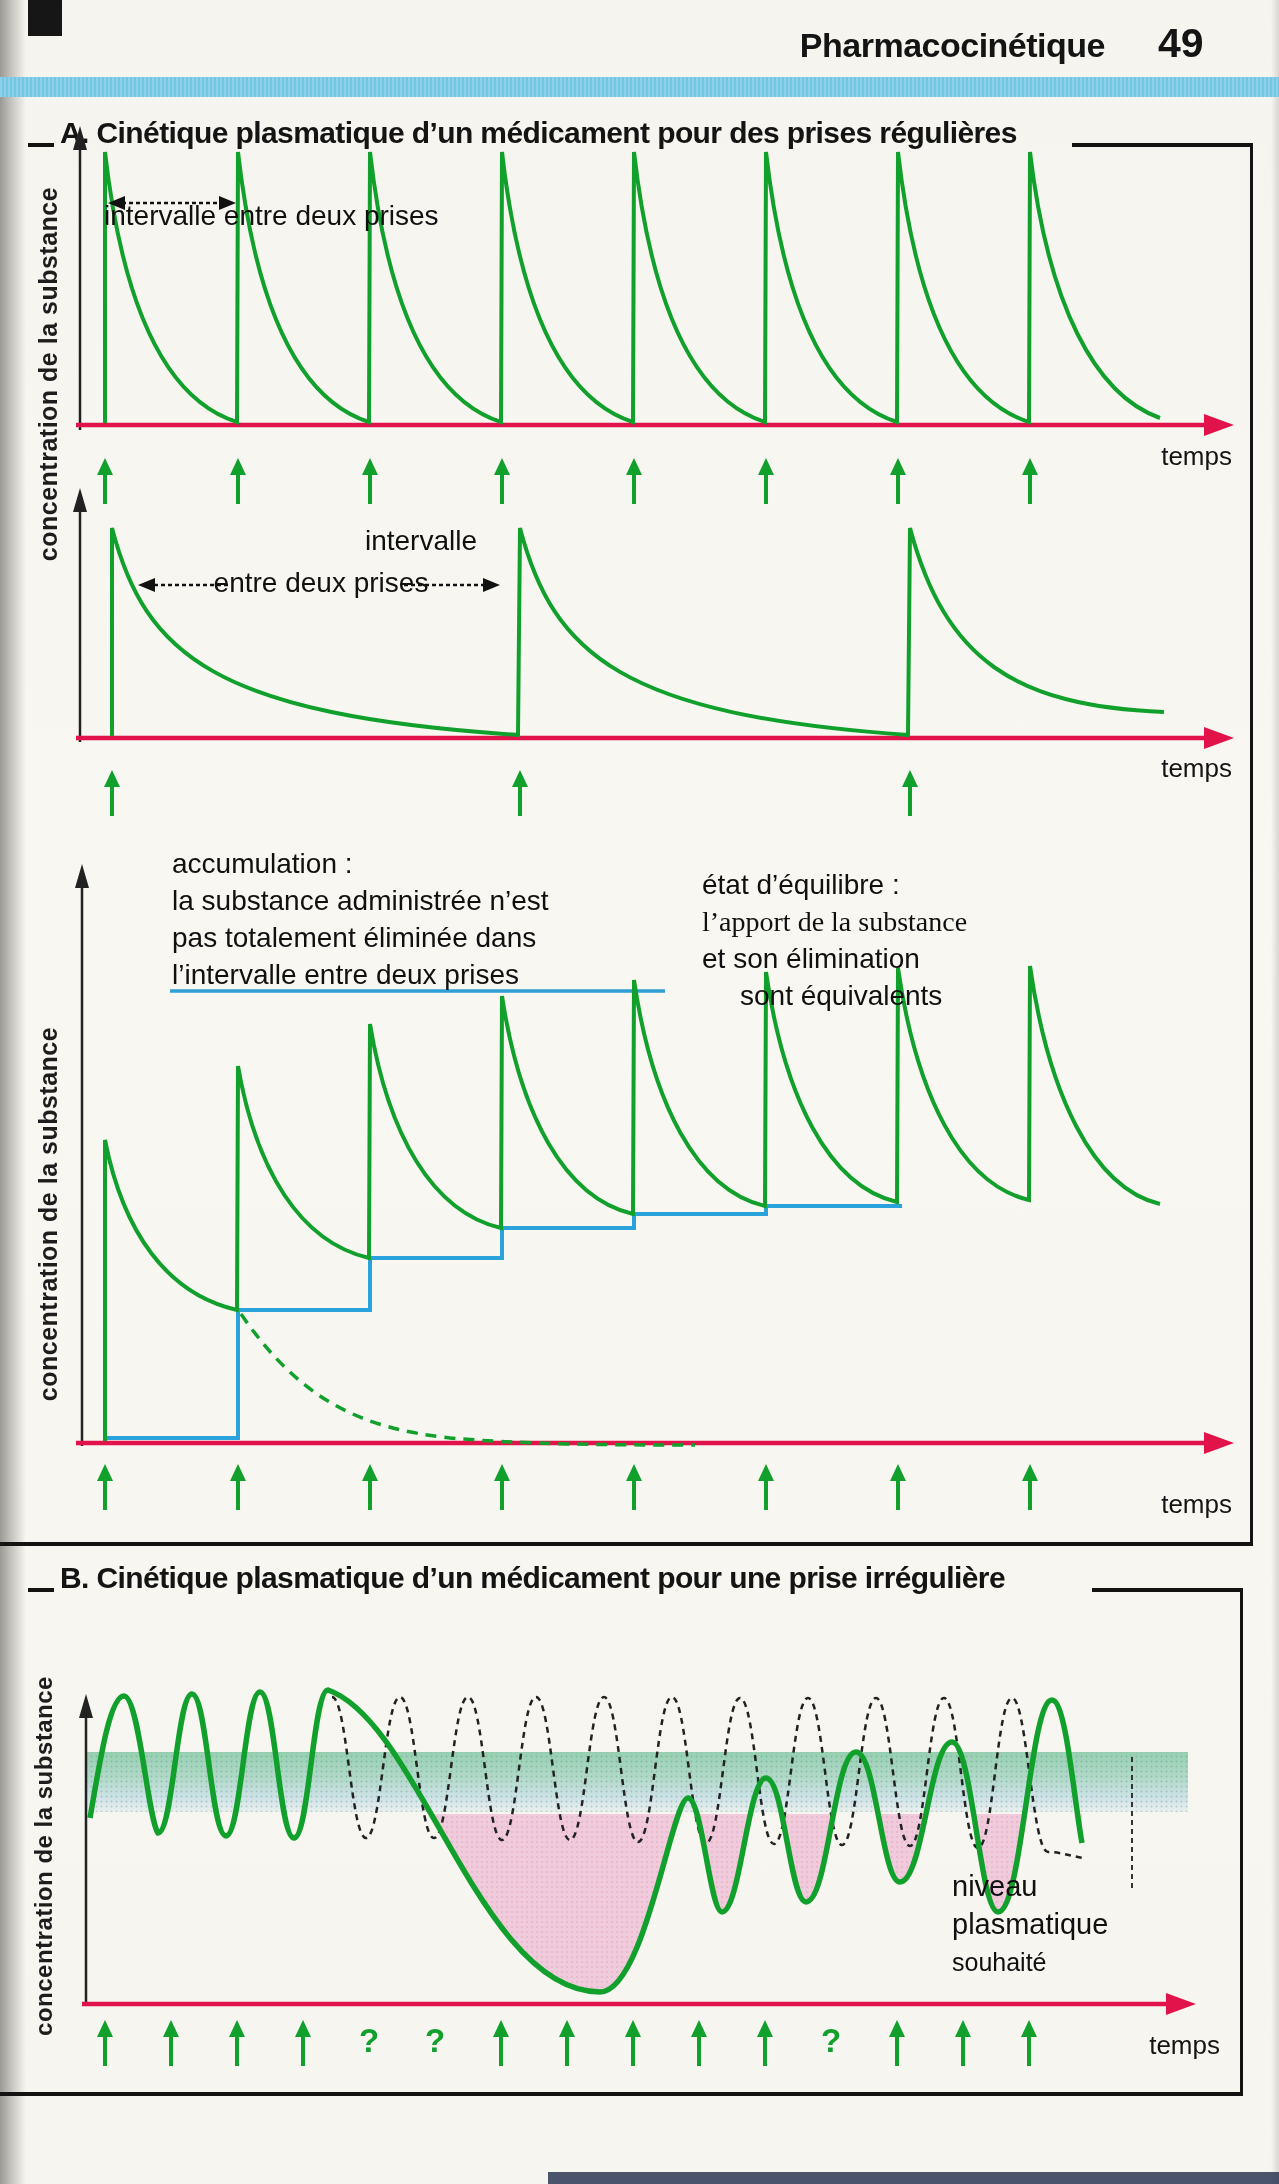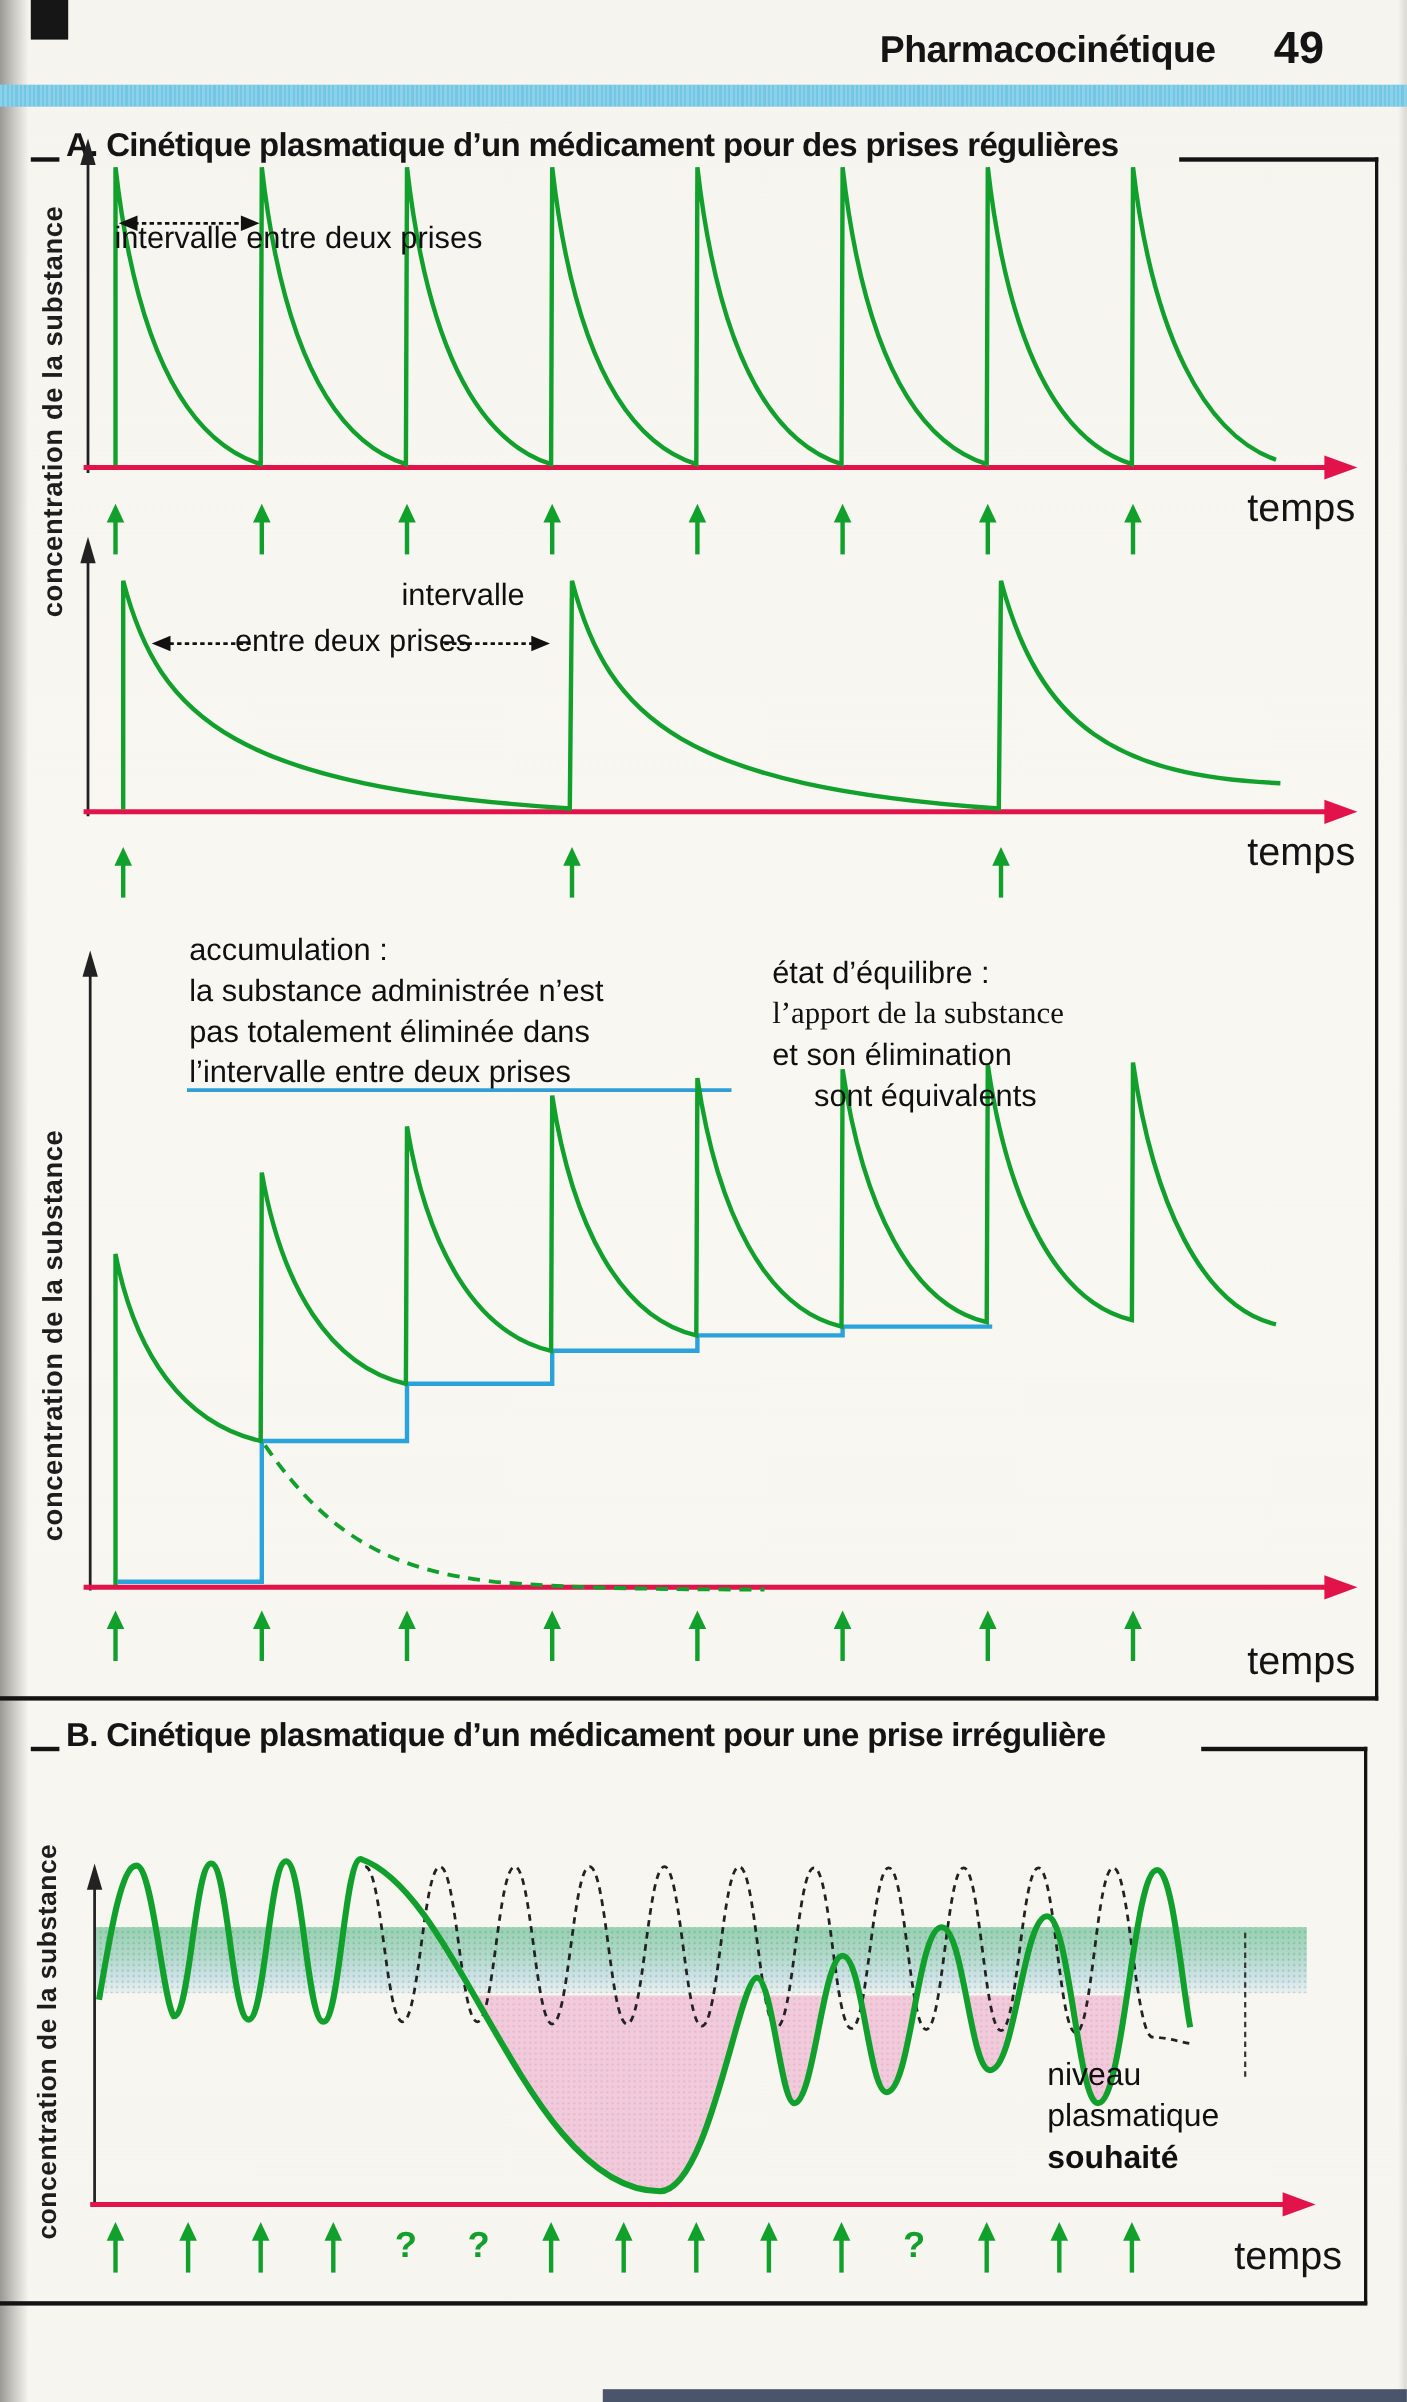--- a/index.html
+++ b/index.html
@@ -16,21 +16,21 @@
        font-size:34px;font-weight:bold;letter-spacing:-0.5px;}
   .page-num{left:1148px;top:20px;width:80px;font-size:41px;font-weight:bold;margin-left:10px;}
   .blue-bar{left:0;top:77px;width:1279px;height:20px;background:#74c7e4;
        background-image:repeating-linear-gradient(90deg,rgba(255,255,255,.18) 0 2px,rgba(0,0,0,0) 2px 4px);}
   .bottom-strip{left:548px;top:2172px;width:731px;height:12px;background:#2c3752;opacity:.85;}
   .sec-title{font-size:30px;font-weight:bold;letter-spacing:-0.6px;white-space:nowrap;}
   .rule{background:#131313;}
   .ylab{font-size:25px;font-weight:bold;text-align:center;transform:rotate(-90deg);
         letter-spacing:.5px;white-space:nowrap;color:#1d1d1d;}
   .ann{font-size:28px;line-height:37px;white-space:nowrap;color:#101010;}
-  .temps{font-size:36px;text-align:right;white-space:nowrap;}
+  .temps{font-size:26px;text-align:right;white-space:nowrap;}
   .qmark{font-size:33px;font-weight:bold;color:#12a02c;width:30px;text-align:center;}
   svg{position:absolute;left:0;top:0;}
 </style>
 </head>
 <body>
 
 <div class="abs edge-left"></div>
 <div class="abs edge-right"></div>
 <div class="abs mark-topleft"></div>
 <div class="abs bottom-strip"></div>
@@ -227,17 +227,17 @@
 <div class="abs ann" style="left:172px;top:919px;">pas totalement éliminée dans</div>
 <div class="abs ann" style="left:172px;top:956px;">l’intervalle entre deux prises</div>
 <div class="abs ann" style="left:702px;top:866px;">état d’équilibre :</div>
 <div class="abs ann" style="left:702px;top:903px;font-family:Liberation Serif, serif;">l’apport de la substance</div>
 <div class="abs ann" style="left:702px;top:940px;">et son élimination</div>
 <div class="abs ann" style="left:740px;top:977px;">sont équivalents</div>
 <div class="abs temps" style="left:1032px;top:1489px;width:200px;">temps</div>
 
 <div class="abs ann" style="left:952px;top:1868px;font-size:29px;">niveau</div>
 <div class="abs ann" style="left:952px;top:1906px;font-size:29px;">plasmatique</div>
-<div class="abs ann" style="left:952px;top:1944px;font-size:29px;font-weight:bold;">souhaité</div>
+<div class="abs ann" style="left:952px;top:1944px;font-size:25px;">souhaité</div>
 <div class="abs temps" style="left:1022px;top:2030px;width:198px;">temps</div>
 <div class="abs qmark" style="left:354px;top:2022px;">?</div>
 <div class="abs qmark" style="left:420px;top:2022px;">?</div>
 <div class="abs qmark" style="left:816px;top:2022px;">?</div>
 
 </body></html>

